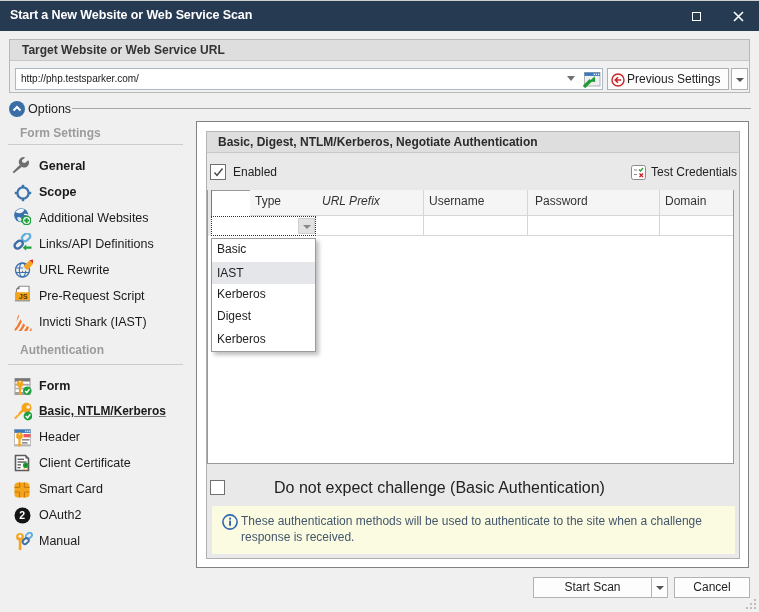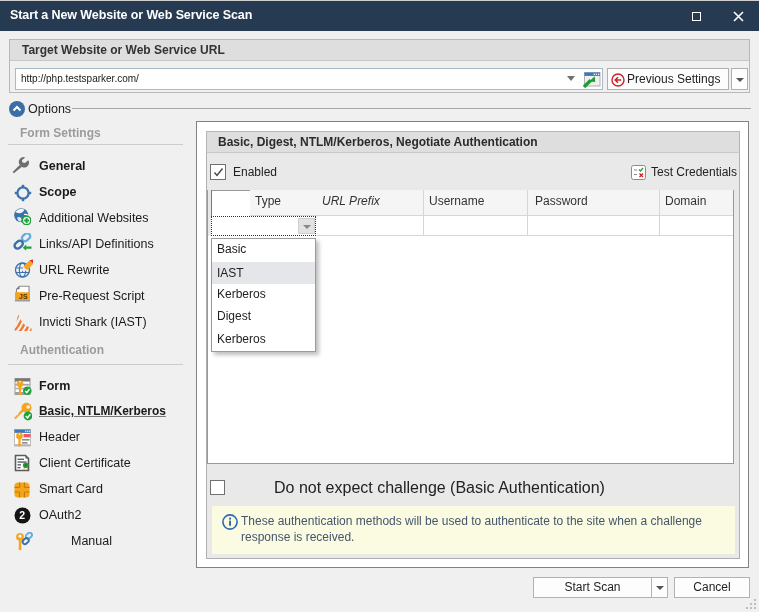--- a/index.html
+++ b/index.html
@@ -117,21 +117,21 @@
 <div class="abs sbitem" style="left:39px;top:235.5px;">Links/API Definitions</div>
 <div class="abs sbitem" style="left:39px;top:261.5px;">URL Rewrite</div>
 <div class="abs sbitem" style="left:39px;top:287.5px;">Pre-Request Script</div>
 <div class="abs sbitem" style="left:39px;top:313.5px;">Invicti Shark (IAST)</div>
 <div class="abs sbitem b" style="left:39px;top:378px;">Form</div>
 <div class="abs sbitem sel" style="left:39px;top:403px;text-align:right;">Basic, NTLM/Kerberos</div>
 <div class="abs sbitem" style="left:39px;top:429px;">Header</div>
 <div class="abs sbitem" style="left:39px;top:455px;">Client Certificate</div>
 <div class="abs sbitem" style="left:39px;top:481px;">Smart Card</div>
 <div class="abs sbitem" style="left:39px;top:507px;">OAuth2</div>
-<div class="abs sbitem" style="left:39px;top:533px;margin-left:32px;">Manual</div>
+<div class="abs sbitem" style="left:39px;top:533px;">Manual</div>
 
 <svg class="abs" style="left:11px;top:156.5px;width:18px;height:18px;" viewBox="0 0 18 18">
  <path d="M2.8 16.2 L1.6 15 L8.6 8 L10.6 10 Z" fill="#6e6e6e"></path>
  <path d="M17.3 3.2 L13.9 6.1 L11.5 5.6 L10.9 3.2 L14.2 0.4 A4.8 4.8 0 0 0 8.7 7.7 A4.8 4.8 0 0 0 15.5 9.9 A4.8 4.8 0 0 0 17.3 3.2 Z" fill="#6e6e6e"></path>
 </svg>
 <svg class="abs" style="left:14px;top:183.5px;width:18px;height:18px;" viewBox="0 0 18 18">
  <circle cx="9" cy="9" r="5.6" fill="none" stroke="#3a72ad" stroke-width="2.3"></circle>
  <g fill="#3a72ad">
   <rect x="7.8" y="0.8" width="2.4" height="2.6"></rect>
   <rect x="7.8" y="14.6" width="2.4" height="2.6"></rect>

